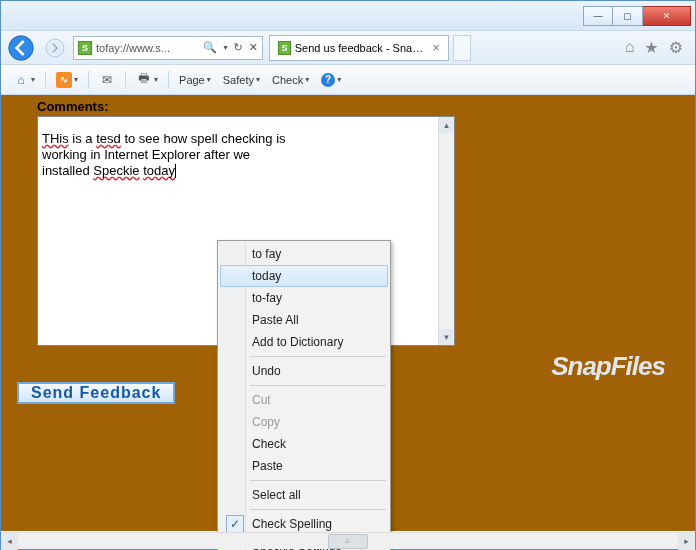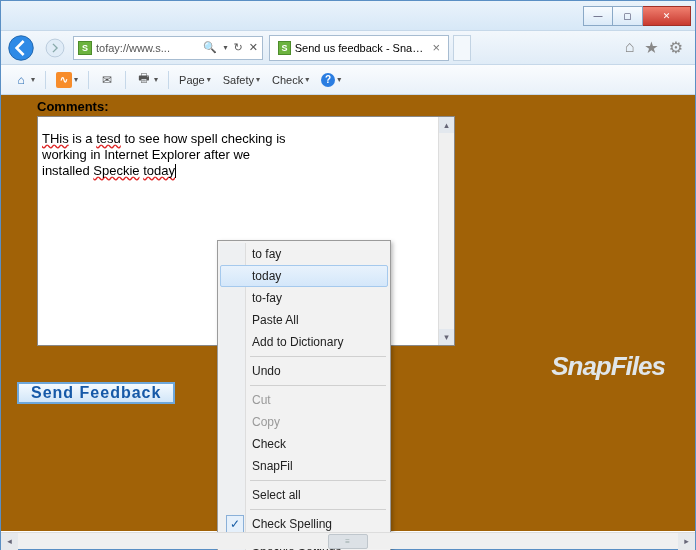--- a/index.html
+++ b/index.html
@@ -183,21 +183,21 @@
           <div class="ctx-item hover">today</div>
           <div class="ctx-item">to-fay</div>
           <div class="ctx-item">Paste All</div>
           <div class="ctx-item">Add to Dictionary</div>
           <div class="ctx-sep"></div>
           <div class="ctx-item">Undo</div>
           <div class="ctx-sep"></div>
           <div class="ctx-item disabled">Cut</div>
           <div class="ctx-item disabled">Copy</div>
           <div class="ctx-item">Check</div>
-          <div class="ctx-item">SnapFil</div>
+          <div class="ctx-item">Paste</div>
           <div class="ctx-sep"></div>
           <div class="ctx-item">Select all</div>
           <div class="ctx-sep"></div>
           <div class="ctx-item">Check Spelling<div class="ctx-check">✓</div></div>
           <div class="ctx-item">Speckie Settings</div>
         </div>
     </div>
   </div>
 
   <div class="bottom-scroll">

